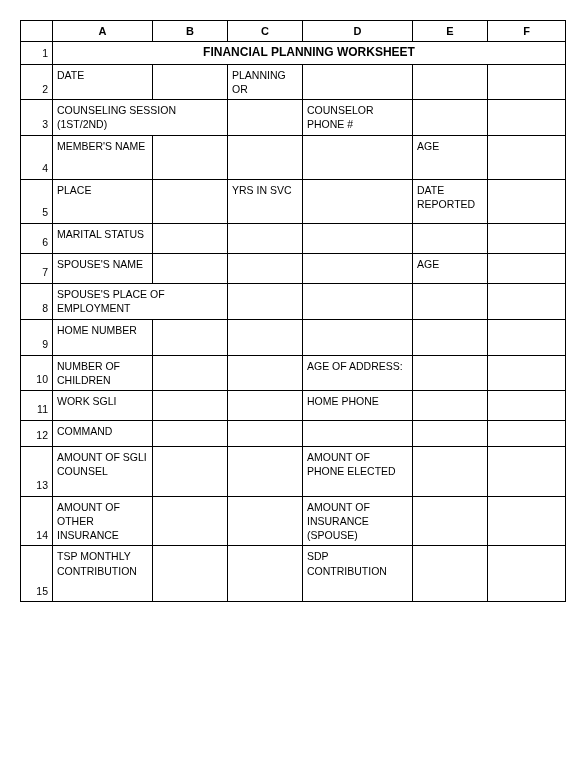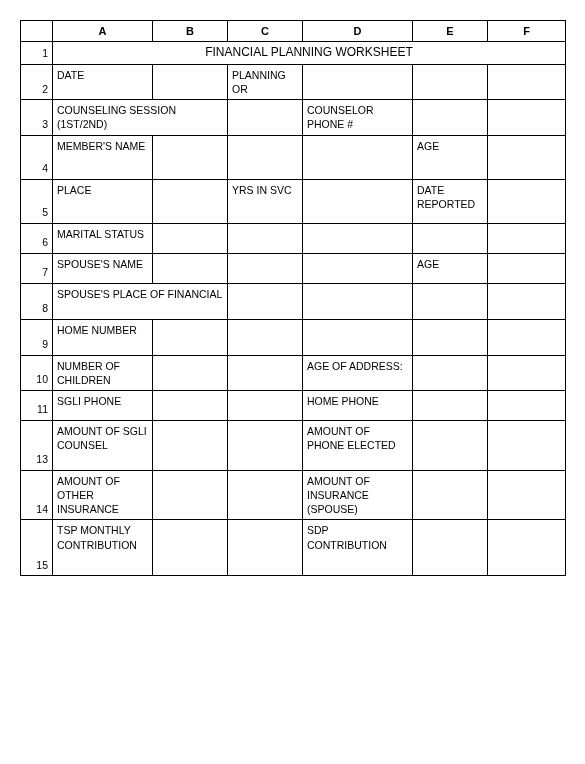--- a/index.html
+++ b/index.html
@@ -30,21 +30,21 @@
     .col-row { width: 32px; }
     .col-a   { width: 100px; }
     .col-b   { width: 75px; }
     .col-c   { width: 75px; }
     .col-d   { width: 110px; }
     .col-e   { width: 75px; }
     .col-f   { width: 78px; }
 
     .header-row {
       text-align: center;
-      font-weight: normal;
+      font-weight: bold;
       font-size: 12px;
       margin-top: 9px;
     }
     .col-header {
       text-align: center;
       font-weight: bold;
       background: #fff;
       font-size: 11px;
     }
     .row-num {
@@ -143,21 +143,21 @@
       <td class="cell-text">SPOUSE'S NAME</td>
       <td class="cell-text"></td>
       <td class="cell-text"></td>
       <td class="cell-text"></td>
       <td class="cell-text">AGE</td>
       <td class="cell-text"></td>
     </tr>
 
     <tr style="height:36px;">
       <td class="row-num">8</td>
-      <td class="cell-text" colspan="2">SPOUSE'S PLACE OF FINANCIAL</td>
+      <td class="cell-text" colspan="2">SPOUSE'S PLACE OF EMPLOYMENT</td>
       <td class="cell-text"></td>
       <td class="cell-text"></td>
       <td class="cell-text"></td>
       <td class="cell-text"></td>
     </tr>
 
     <tr style="height:36px;">
       <td class="row-num">9</td>
       <td class="cell-text">HOME NUMBER</td>
       <td class="cell-text"></td>
@@ -172,28 +172,37 @@
       <td class="cell-text">NUMBER OF CHILDREN</td>
       <td class="cell-text"></td>
       <td class="cell-text"></td>
       <td class="cell-text">AGE OF ADDRESS:</td>
       <td class="cell-text"></td>
       <td class="cell-text"></td>
     </tr>
 
     <tr style="height:30px;">
       <td class="row-num">11</td>
-      <td class="cell-text">SGLI PHONE</td>
+      <td class="cell-text">WORK SGLI</td>
       <td class="cell-text"></td>
       <td class="cell-text"></td>
       <td class="cell-text">HOME PHONE</td>
       <td class="cell-text"></td>
       <td class="cell-text"></td>
     </tr>
 
+    <tr style="height:26px;">
+      <td class="row-num">12</td>
+      <td class="cell-text">COMMAND</td>
+      <td class="cell-text"></td>
+      <td class="cell-text"></td>
+      <td class="cell-text"></td>
+      <td class="cell-text"></td>
+      <td class="cell-text"></td>
+    </tr>
 
     <tr style="height:50px;">
       <td class="row-num">13</td>
       <td class="cell-text">AMOUNT OF SGLI COUNSEL</td>
       <td class="cell-text"></td>
       <td class="cell-text"></td>
       <td class="cell-text">AMOUNT OF PHONE ELECTED</td>
       <td class="cell-text"></td>
       <td class="cell-text"></td>
     </tr>

